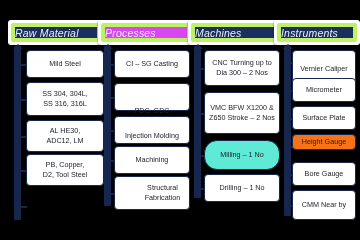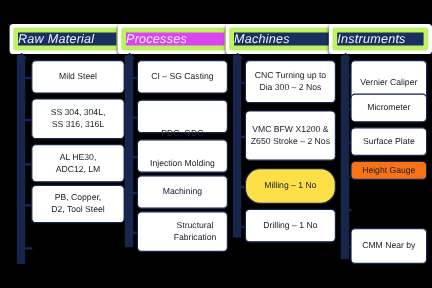--- a/index.html
+++ b/index.html
@@ -186,21 +186,21 @@
       <div class="item" style="left: 16px; top: 50px; width: 76px; height: 36px; background: rgb(255, 255, 255); border-color: rgb(22, 38, 77);">
         <span class="item-text" style="color: rgb(32, 36, 44);">CNC Turning up to
 Dia 300 – 2 Nos</span>
       </div>
       <div class="stub" style="left: 9px; width: 8px; top: 113px; background: rgb(22, 38, 77);"></div>
       <div class="item" style="left: 16px; top: 92px; width: 76px; height: 42px; background: rgb(255, 255, 255); border-color: rgb(22, 38, 77);">
         <span class="item-text" style="color: rgb(32, 36, 44);">VMC BFW X1200 &amp;
 Z650 Stroke – 2 Nos</span>
       </div>
       <div class="stub" style="left: 9px; width: 8px; top: 155px; background: rgb(22, 38, 77);"></div>
-      <div class="item" style="left: 16px; top: 140px; width: 76px; height: 30px; background: #fde047; border-color: rgb(22, 38, 77); border-radius: 13px;">
+      <div class="item" style="left: 16px; top: 140px; width: 76px; height: 30px; background: #5eead4; border-color: rgb(22, 38, 77); border-radius: 13px;">
         <span class="item-text" style="color: rgb(32, 36, 44);">Milling – 1 No</span>
       </div>
       <div class="stub" style="left: 9px; width: 8px; top: 188px; background: rgb(22, 38, 77);"></div>
       <div class="item" style="left: 16px; top: 174px; width: 76px; height: 28px; background: rgb(255, 255, 255); border-color: rgb(22, 38, 77);">
         <span class="item-text" style="color: rgb(32, 36, 44);">Drilling – 1 No</span>
       </div>
     </div>
     <div class="column" style="left: 274px; width: 86px;">
       <div class="hdr-wrap">
         <div class="hdr-frame"></div>
@@ -220,18 +220,21 @@
       </div>
       <div class="stub" style="left: 13px; width: 6px; top: 118px; background: rgb(22, 38, 77);"></div>
       <div class="item" style="left: 18px; top: 106px; width: 64px; height: 24px; background: rgb(255, 255, 255); border-color: rgb(22, 38, 77);">
         <span class="item-text" style="color: rgb(32, 36, 44);">Surface Plate</span>
       </div>
       <div class="stub" style="left: 13px; width: 6px; top: 146px; background: rgb(22, 38, 77);"></div>
       <div class="item" style="left: 18px; top: 134px; width: 64px; height: 16px; background: #f97316; border-color: rgb(22, 38, 77);">
         <span class="item-text" style="color: rgb(32, 36, 44);">Height Gauge</span>
       </div>
       <div class="stub" style="left: 13px; width: 6px; top: 174px; background: rgb(22, 38, 77);"></div>
+      <div class="item" style="left: 18px; top: 162px; width: 64px; height: 24px; background: rgb(255, 255, 255); border-color: rgb(22, 38, 77);">
+        <span class="item-text" style="color: rgb(32, 36, 44);">Bore Gauge</span>
+      </div>
       <div class="stub" style="left: 13px; width: 6px; top: 205px; background: rgb(22, 38, 77);"></div>
       <div class="item" style="left: 18px; top: 190px; width: 64px; height: 30px; background: rgb(255, 255, 255); border-color: rgb(22, 38, 77);">
         <span class="item-text" style="color: rgb(32, 36, 44);">CMM Near by</span>
       </div>
     </div>
   </div>
 
 </body></html>

